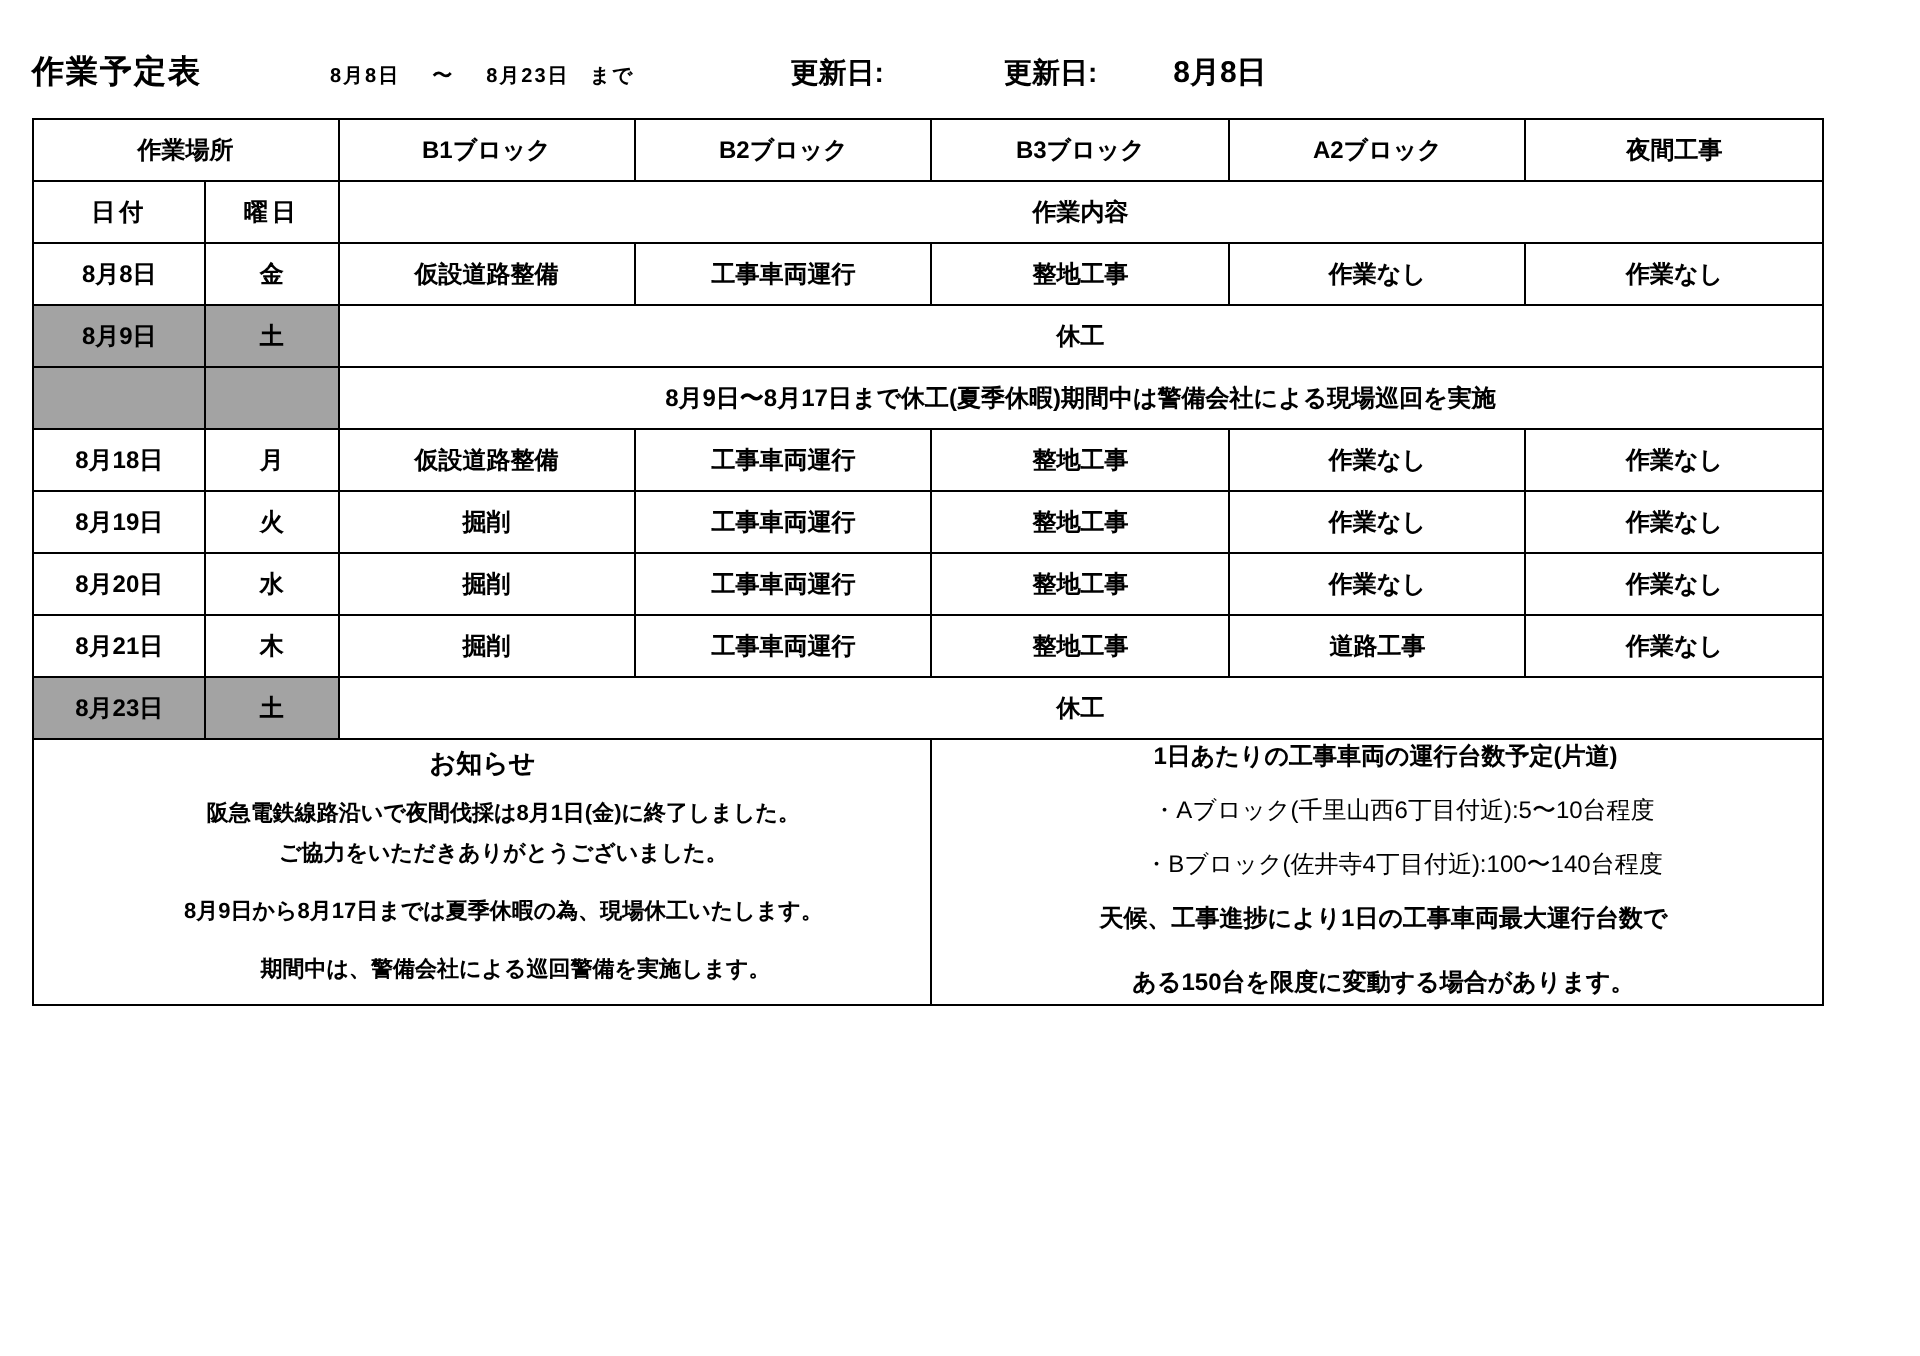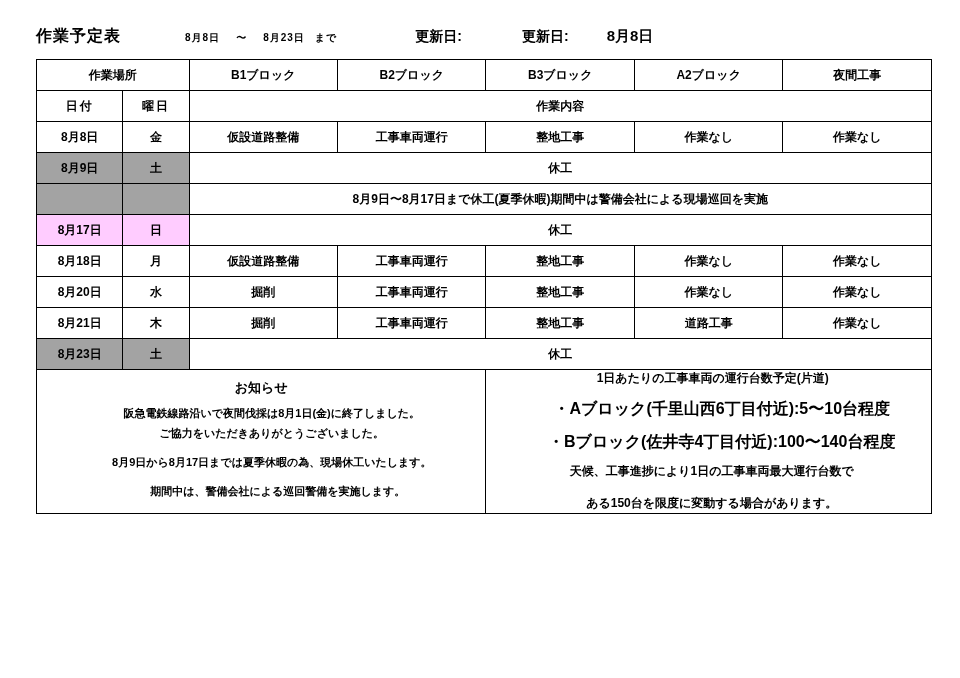--- a/index.html
+++ b/index.html
@@ -12,21 +12,21 @@
     background: #ffffff;
     font-family: "Liberation Sans", "DejaVu Sans", sans-serif;
     color: #000000;
     overflow: hidden;
   }
   .page {
     position: relative;
     width: 960px;
     height: 678px;
     box-sizing: border-box;
-    padding: 26px 30px 0 36px;
+    padding: 26px 30px 0 16px;
   }
 
   
   .title-row {
     display: flex;
     align-items: baseline;
     font-weight: bold;
     font-size: 15px;
     margin-bottom: 12px;
     white-space: nowrap;
@@ -81,21 +81,21 @@
     font-weight: normal;
     font-size: 12px;
     line-height: 1.45;
   }
   .info-title { font-weight: bold; font-size: 13px; margin-bottom: 8px; }
   .info-line { font-weight: bold; font-size: 11px; margin: 0 1px 4px 0; }
   .indent-1 { padding-left: 22px; }
   .indent-2 { padding-left: 34px; }
   .gap-top { margin-top: 13px; }
   .right-head { font-weight: bold; font-size: 12px; padding-left: 8px; margin-bottom: 10px; }
-  .right-bullet { font-weight: bold; font-size: 16px; padding-left: 26px; margin-bottom: 9px; }
+  .right-bullet { font-weight: normal; font-size: 12px; padding-left: 26px; margin-bottom: 9px; }
   .right-foot { font-weight: bold; font-size: 12px; padding-left: 6px; line-height: 1.6; }
 </style>
 </head>
 <body>
 
 <div class="page">
 
   <div class="title-row">
     <span class="title-main">作業予定表</span>
     <span class="title-range">
@@ -148,36 +148,40 @@
         <td class="bg-cyan">土</td>
         <td class="rest" colspan="5">休工</td>
       </tr>
 
       <tr>
         <td class="bg-cyan"></td>
         <td class="bg-cyan"></td>
         <td class="note-span" colspan="5">8月9日〜8月17日まで休工(夏季休暇)期間中は警備会社による現場巡回を実施</td>
       </tr>
 
-      <tr>
-        <td class="bg-pink">8月17日</td>
-        <td class="bg-pink">日</td>
-        <td class="rest" colspan="5">休工</td>
-      </tr>
 
       <tr>
         <td>8月18日</td>
         <td>月</td>
         <td class="work-content">仮設道路整備</td>
         <td class="work-content">工事車両運行</td>
         <td class="work-content">整地工事</td>
         <td class="work-content">作業なし</td>
         <td class="work-content">作業なし</td>
       </tr>
 
+      <tr>
+        <td>8月19日</td>
+        <td>火</td>
+        <td class="work-content">掘削</td>
+        <td class="work-content">工事車両運行</td>
+        <td class="work-content">整地工事</td>
+        <td class="work-content">作業なし</td>
+        <td class="work-content">作業なし</td>
+      </tr>
 
       <tr>
         <td>8月20日</td>
         <td>水</td>
         <td class="work-content">掘削</td>
         <td class="work-content">工事車両運行</td>
         <td class="work-content">整地工事</td>
         <td class="work-content">作業なし</td>
         <td class="work-content">作業なし</td>
       </tr>

